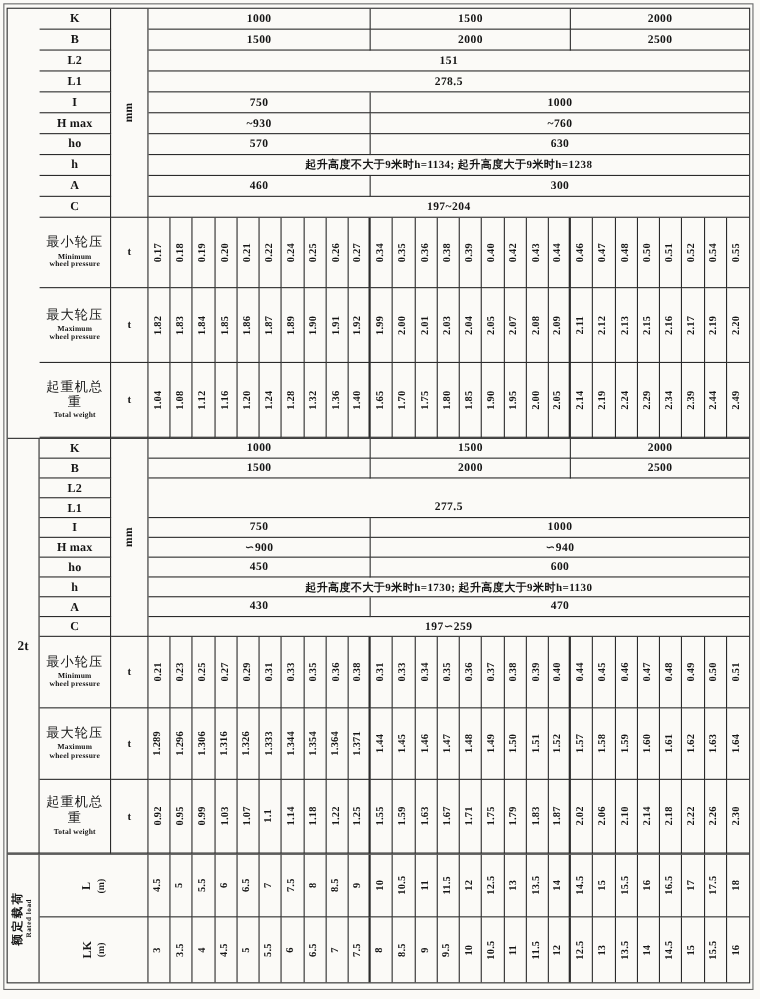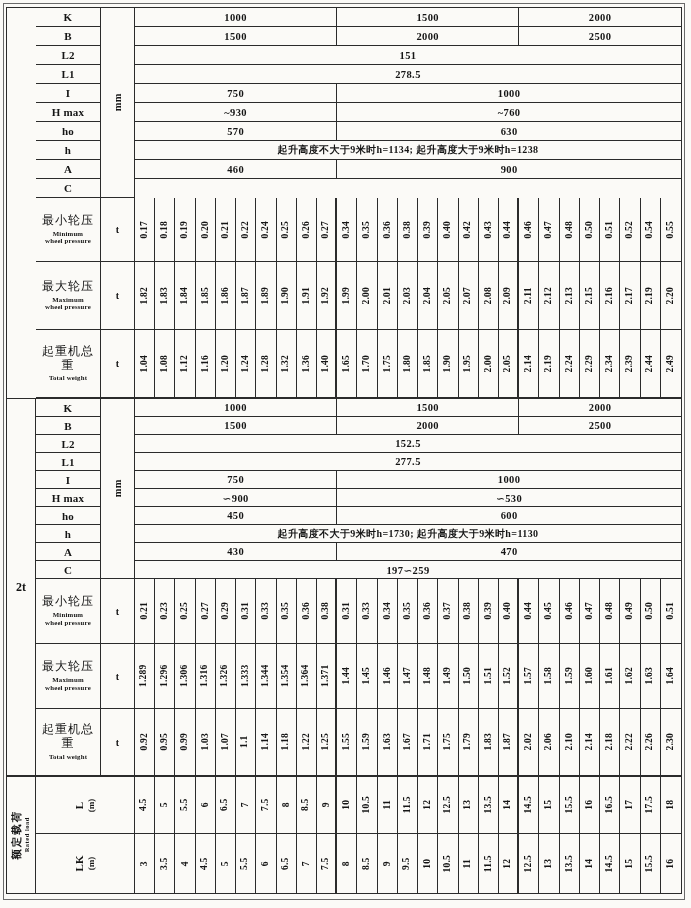--- a/index.html
+++ b/index.html
@@ -97,22 +97,23 @@
         <div class="c pname" style="grid-area: 6 / 2;">H max</div>
         <div class="c pval" style="grid-area: 6 / 4 / auto / span 10;">~930</div>
         <div class="c pval cr0" style="grid-area: 6 / 14 / auto / span 17;">~760</div>
         <div class="c pname" style="grid-area: 7 / 2;">ho</div>
         <div class="c pval" style="grid-area: 7 / 4 / auto / span 10;">570</div>
         <div class="c pval cr0" style="grid-area: 7 / 14 / auto / span 17; text-align: right;">630</div>
         <div class="c pname" style="grid-area: 8 / 2;">h</div>
         <div class="c htext pval cr0" style="grid-area: 8 / 4 / auto / span 27;">起升高度不大于9米时h=1134; 起升高度大于9米时h=1238</div>
         <div class="c pname" style="grid-area: 9 / 2;">A</div>
         <div class="c pval" style="grid-area: 9 / 4 / auto / span 10;">460</div>
-        <div class="c pval cr0" style="grid-area: 9 / 14 / auto / span 17;">900</div>
+        <div class="c pval cr0" style="grid-area: 9 / 14 / auto / span 17;">300</div>
         <div class="c pname" style="grid-area: 10 / 2;">C</div>
+        <div class="c pval cr0" style="grid-area: 10 / 4 / auto / span 27;">197~204</div>
         <div class="c dlabel" style="grid-area: 11 / 2;">
           <div class="zh">最小轮压</div>
           <div class="en">Minimum
 wheel pressure</div>
         </div>
         <div class="c unit t" style="grid-area: 11 / 3;">t</div>
         <div class="c dval" style="grid-area: 11 / 4;">
           <div class="rot">0.17</div>
         </div>
         <div class="c dval" style="grid-area: 11 / 5;">
@@ -374,29 +375,28 @@
           <div class="rot">mm</div>
         </div>
         <div class="c pval" style="grid-area: 1 / 4 / auto / span 10;">1000</div>
         <div class="c pval" style="grid-area: 1 / 14 / auto / span 9;">1500</div>
         <div class="c pval cr0" style="grid-area: 1 / 23 / auto / span 8;">2000</div>
         <div class="c pname" style="grid-area: 2 / 2;">B</div>
         <div class="c pval" style="grid-area: 2 / 4 / auto / span 10;">1500</div>
         <div class="c pval" style="grid-area: 2 / 14 / auto / span 9;">2000</div>
         <div class="c pval cr0" style="grid-area: 2 / 23 / auto / span 8;">2500</div>
         <div class="c pname" style="grid-area: 3 / 2;">L2</div>
-        <div class="c pval cr0" style="grid-area: 3 / 4 / auto / span 27;">152.5</div>
         <div class="c pname" style="grid-area: 4 / 2;">L1</div>
         <div class="c pval cr0" style="grid-area: 4 / 4 / auto / span 27;">277.5</div>
         <div class="c pname" style="grid-area: 5 / 2;">I</div>
         <div class="c pval" style="grid-area: 5 / 4 / auto / span 10;">750</div>
         <div class="c pval cr0" style="grid-area: 5 / 14 / auto / span 17;">1000</div>
         <div class="c pname" style="grid-area: 6 / 2;">H max</div>
         <div class="c pval" style="grid-area: 6 / 4 / auto / span 10;">∽900</div>
-        <div class="c pval cr0" style="grid-area: 6 / 14 / auto / span 17;">∽530</div>
+        <div class="c pval cr0" style="grid-area: 6 / 14 / auto / span 17;">∽940</div>
         <div class="c pname" style="grid-area: 7 / 2;">ho</div>
         <div class="c pval" style="grid-area: 7 / 4 / auto / span 10;">450</div>
         <div class="c pval cr0" style="grid-area: 7 / 14 / auto / span 17;">600</div>
         <div class="c pname" style="grid-area: 8 / 2;">h</div>
         <div class="c htext pval cr0" style="grid-area: 8 / 4 / auto / span 27;">起升高度不大于9米时h=1730; 起升高度大于9米时h=1130</div>
         <div class="c pname" style="grid-area: 9 / 2;">A</div>
         <div class="c pval" style="grid-area: 9 / 4 / auto / span 10;">430</div>
         <div class="c pval cr0" style="grid-area: 9 / 14 / auto / span 17;">470</div>
         <div class="c pname" style="grid-area: 10 / 2;">C</div>
         <div class="c pval cr0" style="grid-area: 10 / 4 / auto / span 27;">197∽259</div>

